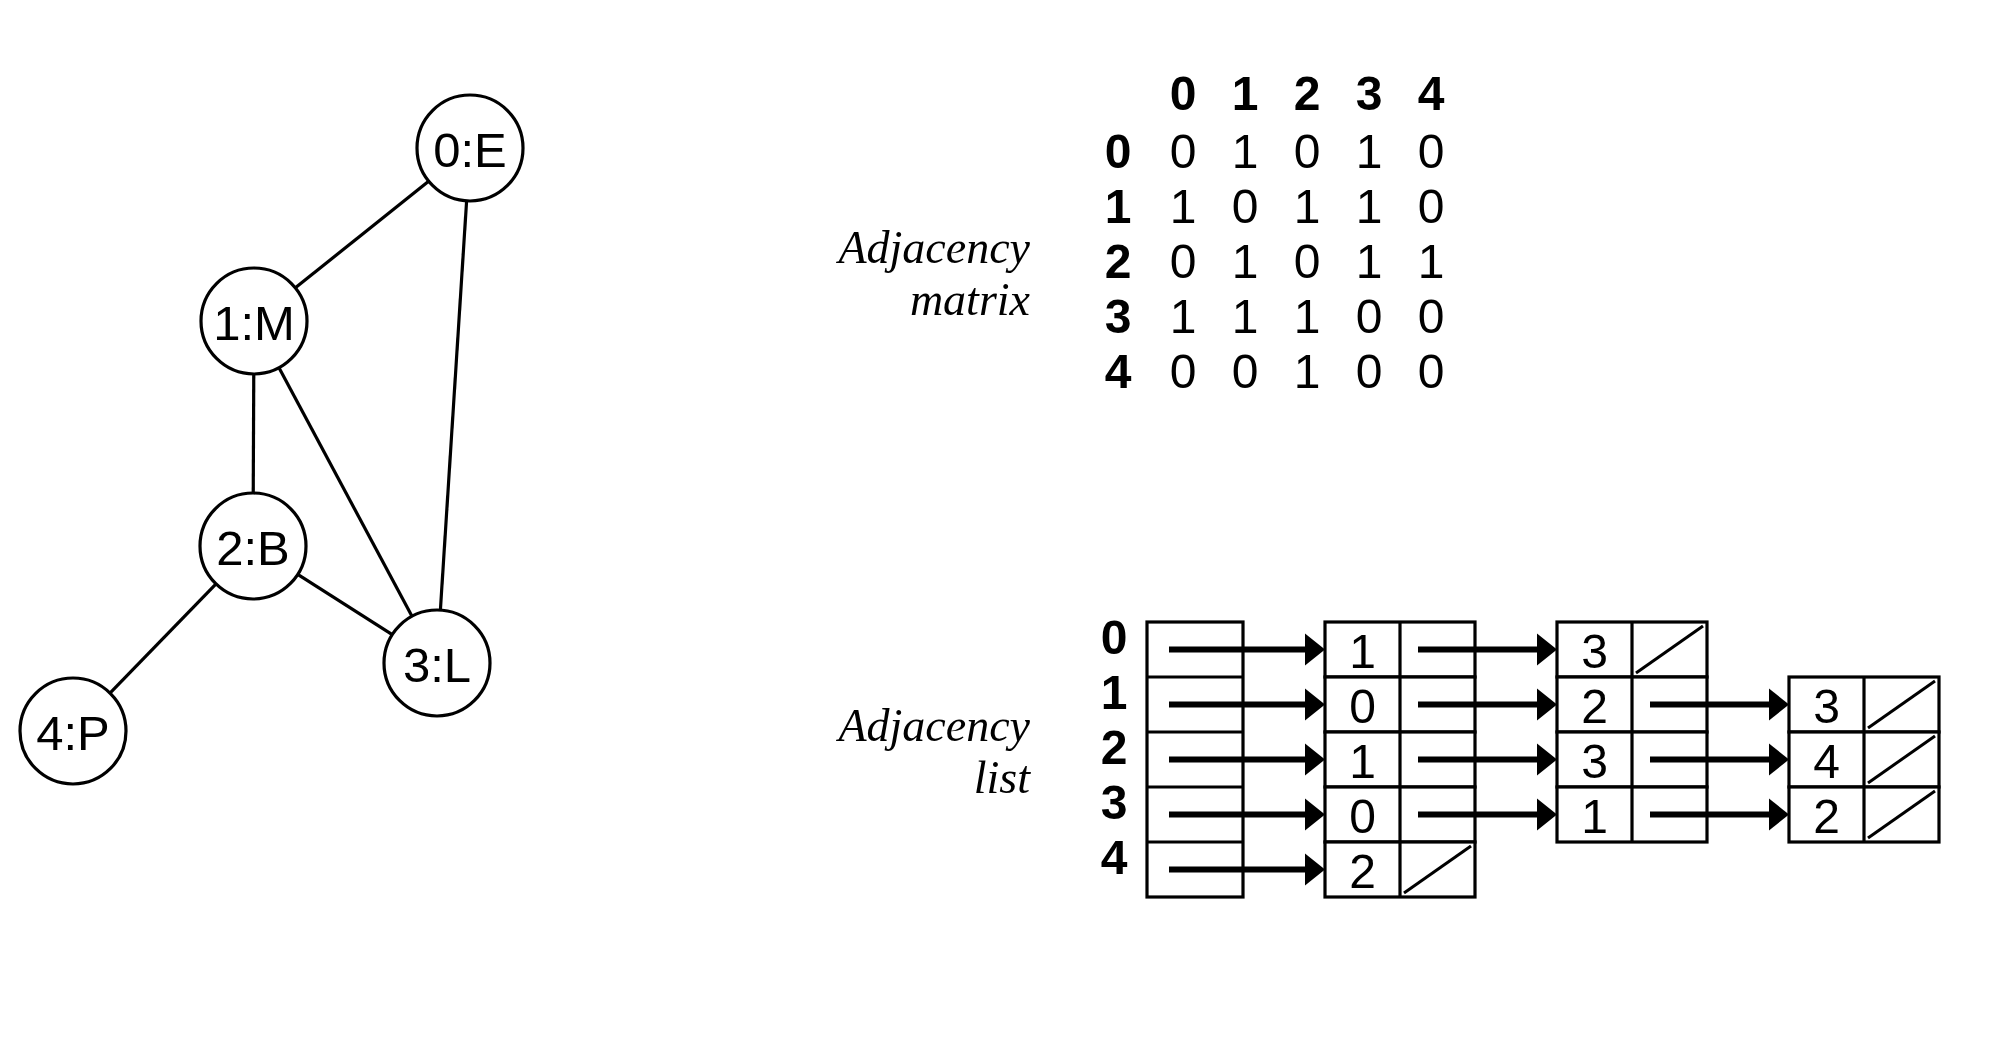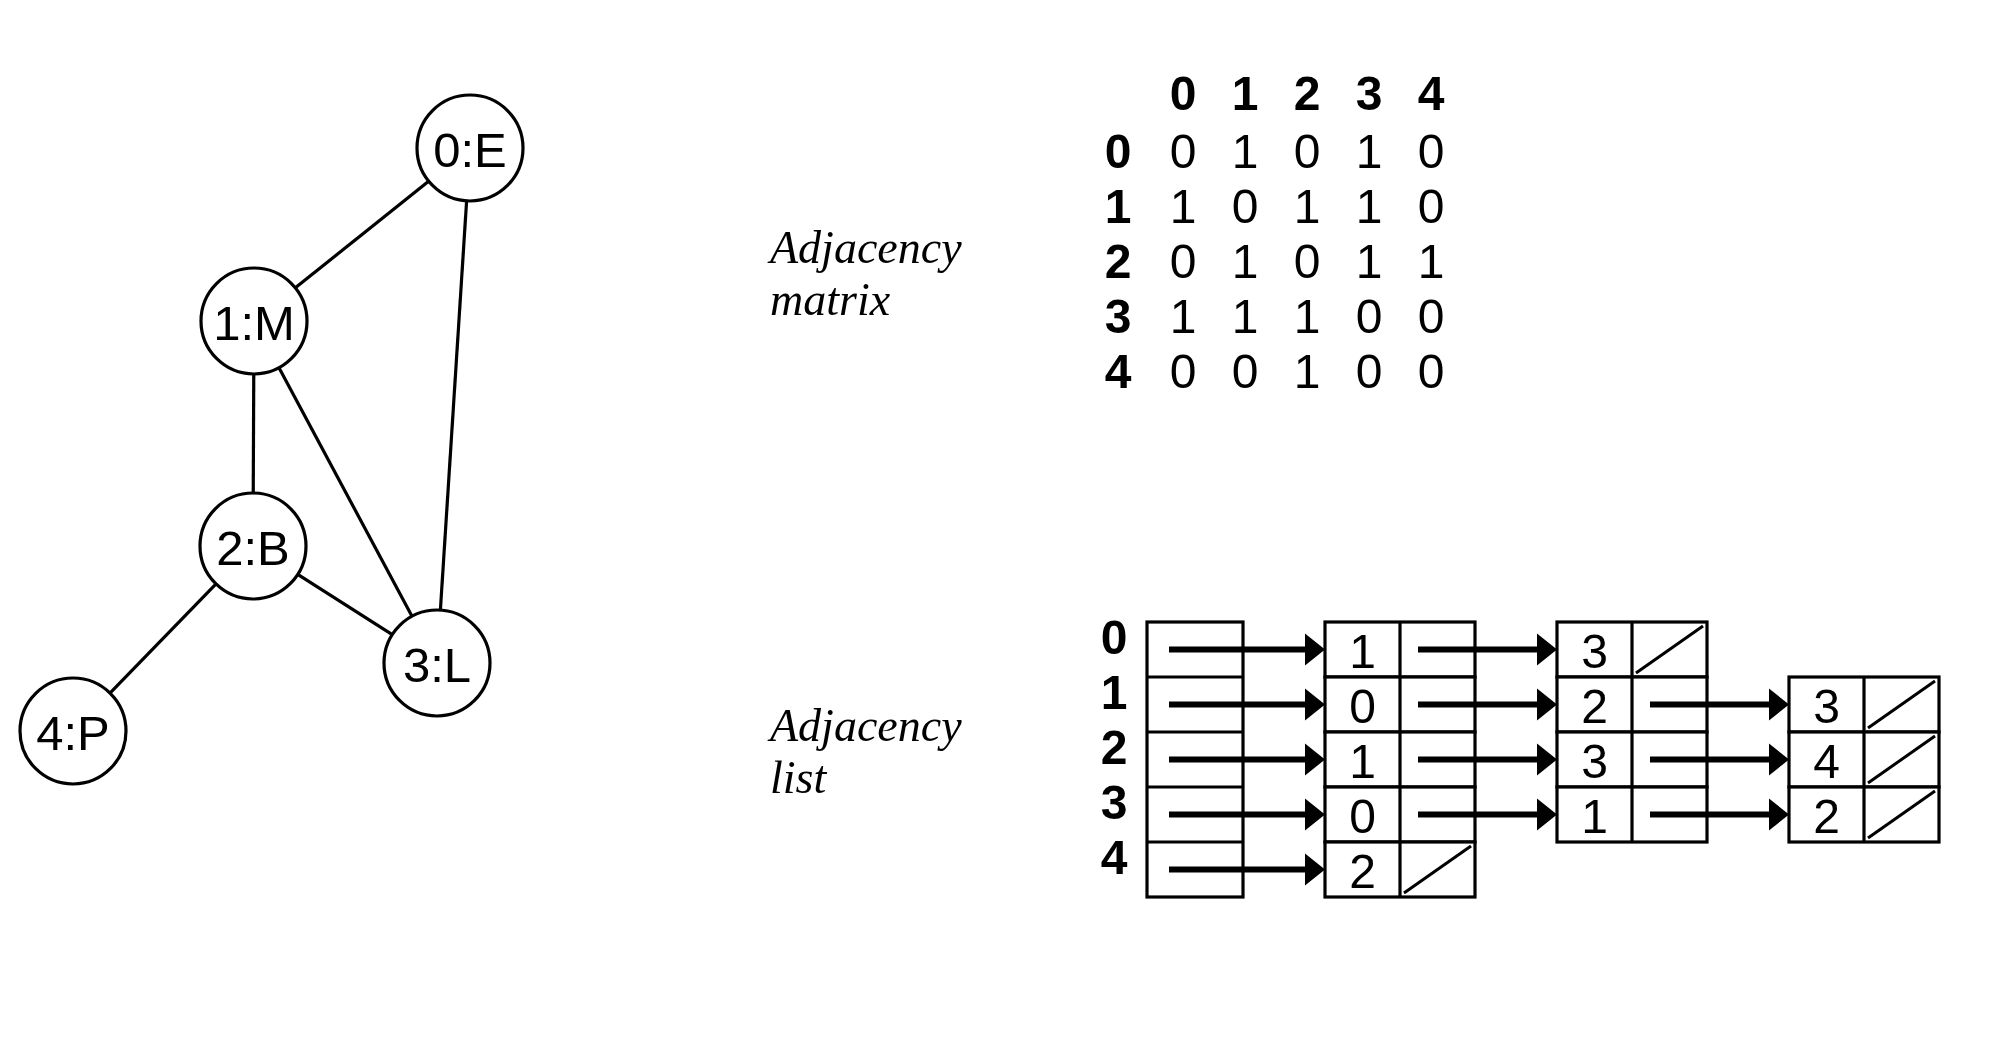--- a/index.html
+++ b/index.html
@@ -50,21 +50,21 @@
 
   
   .caption {
     position: absolute;
     font-family: "Liberation Serif", serif;
     font-style: italic;
     font-size: 46px;
     line-height: 1.12;
     color: #000000;
     white-space: pre-line;
-    text-align: left;
+    text-align: right;
   }
   #caption-matrix { left: 770px; top: 222px; width: 260px; }
   #caption-list   { left: 770px; top: 700px; width: 260px; }
 
   
   #matrix-panel {
     position: absolute;
     left: 1090px;
     top: 62px;
   }

